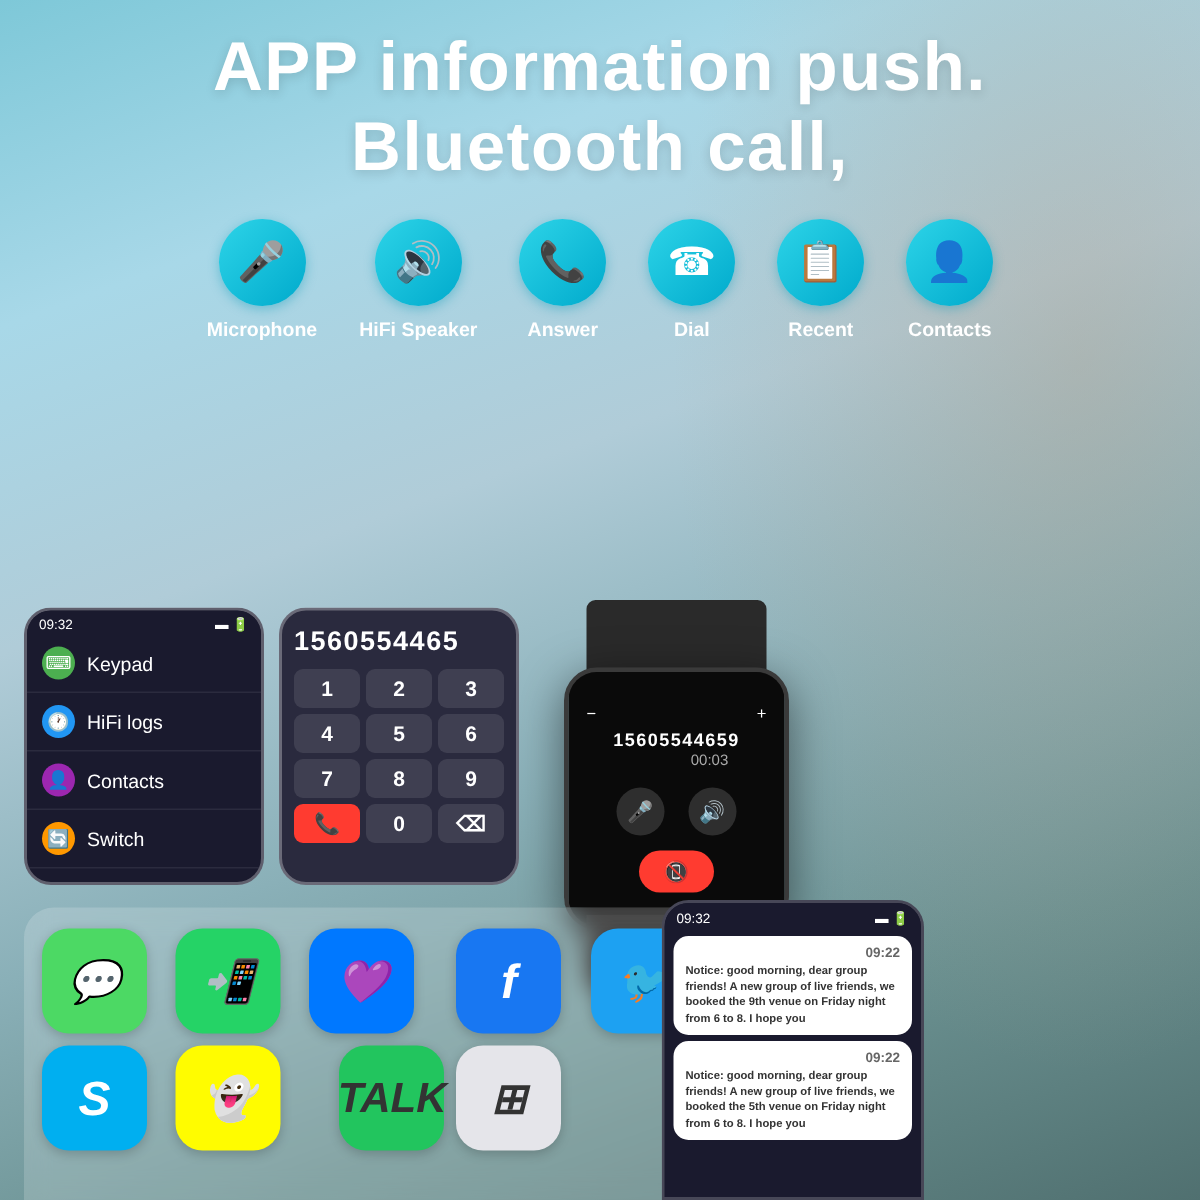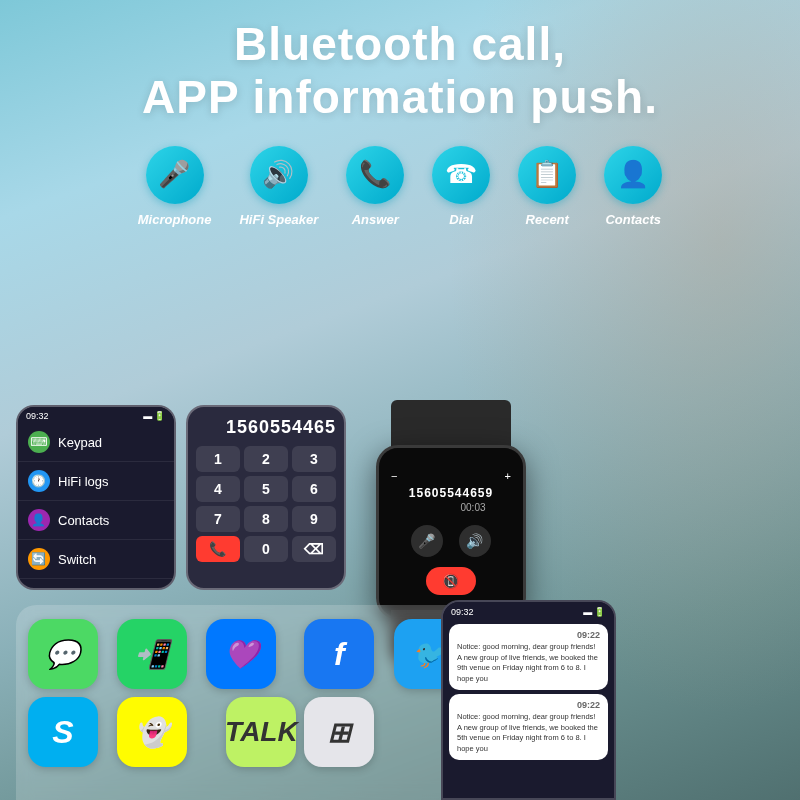--- a/index.html
+++ b/index.html
@@ -73,21 +73,20 @@
       justify-content: center;
       font-size: 26px;
       color: white;
       box-shadow: 0 2px 8px rgba(0,150,180,0.4);
     }
     .feature-label {
       font-size: 13px;
       color: white;
       font-weight: 600;
       text-align: left;
-      font-style: italic;
     }
 
     
     .phone-screen-left {
       width: 160px;
       height: 185px;
       background: #1a1a2e;
       border-radius: 18px;
       overflow: hidden;
       border: 2px solid rgba(255,255,255,0.3);
@@ -129,21 +128,21 @@
       border-radius: 18px;
       overflow: hidden;
       border: 2px solid rgba(255,255,255,0.3);
       flex-shrink: 0;
       padding: 10px 8px;
       color: white;
     }
     .dialpad-number-display {
       font-size: 18px;
       font-weight: 600;
-      text-align: right;
+      text-align: left;
       margin-bottom: 8px;
       letter-spacing: 1px;
     }
     .dialpad-grid {
       display: grid;
       grid-template-columns: repeat(3, 1fr);
       gap: 4px;
     }
     .dialpad-key {
       background: rgba(255,255,255,0.1);
@@ -290,33 +289,34 @@
       font-size: 9px;
       font-weight: 700;
       color: #666;
       text-align: right;
       margin-bottom: 2px;
     }
     .notif-text {
       font-size: 7.5px;
       color: #333;
       line-height: 1.4;
+      font-weight: bold;
     }
   </style>
 </head>
 <body>
 
 <div class="bg"></div>
 <div class="bg-overlay"></div>
 
 <div class="content">
 
   <div class="title-section">
+    <div class="title-main">APP information push.</div>
     <div class="title-main">Bluetooth call,</div>
-    <div class="title-main">APP information push.</div>
   </div>
 
   <div class="features-row" id="features-row">
       <div class="feature-item">
     <div class="feature-icon">🎤</div>
     <div class="feature-label">Microphone</div>
   </div>
       <div class="feature-item">
     <div class="feature-icon">🔊</div>
     <div class="feature-label">HiFi Speaker</div>
@@ -411,21 +411,21 @@
     <div style="position:absolute;bottom:0;left:16px;width:560px;height:195px;background:rgba(255,255,255,0.18);backdrop-filter:blur(8px);border-radius:20px 20px 0 0;padding:14px 12px;">
       <div id="app-grid" style="display:grid;grid-template-columns:repeat(6,1fr);gap:8px;">
           <div class="app-icon" style="background: rgb(76, 217, 100); color: rgb(255, 255, 255); font-size: 28px; font-weight: 900; font-style: italic;">💬</div>
           <div class="app-icon" style="background: rgb(37, 211, 102); color: rgb(255, 255, 255); font-size: 28px; font-weight: 900; font-style: italic;">📲</div>
           <div class="app-icon" style="background: rgb(0, 120, 255); color: rgb(255, 255, 255); font-size: 28px; font-weight: 900; font-style: italic;">💜</div>
           <div class="app-icon" style="background: rgb(24, 119, 242); color: rgb(255, 255, 255); font-size: 32px; font-weight: 900; font-style: italic;">f</div>
           <div class="app-icon" style="background: rgb(29, 161, 242); color: rgb(255, 255, 255); font-size: 28px; font-weight: 900; font-style: italic;">🐦</div>
           <div class="app-icon" style="background: rgb(193, 53, 132); color: rgb(255, 255, 255); font-size: 28px; font-weight: 900; font-style: italic;">📷</div>
           <div class="app-icon" style="background: rgb(0, 175, 240); color: rgb(255, 255, 255); font-size: 32px; font-weight: 900; font-style: italic;">S</div>
           <div class="app-icon" style="background: rgb(255, 252, 0); color: rgb(51, 51, 51); font-size: 28px; font-weight: 900; font-style: italic;">👻</div>
-          <div class="app-icon" style="background: #bef264; color: rgb(51, 51, 51); font-size: 28px; font-weight: 900; font-style: italic; margin-left: 20px;">TALK</div>
+          <div class="app-icon" style="background: #22c55e; color: rgb(51, 51, 51); font-size: 28px; font-weight: 900; font-style: italic; margin-left: 20px;">TALK</div>
           <div class="app-icon" style="background: rgb(229, 229, 234); color: rgb(51, 51, 51); font-size: 28px; font-weight: 900; font-style: italic;">⊞</div>
         </div>
     </div>
 
     <div class="notification-card">
       <div class="notif-status">
         <span>09:32</span>
         <span>▬ 🔋</span>
       </div>
       <div id="notif-items">

